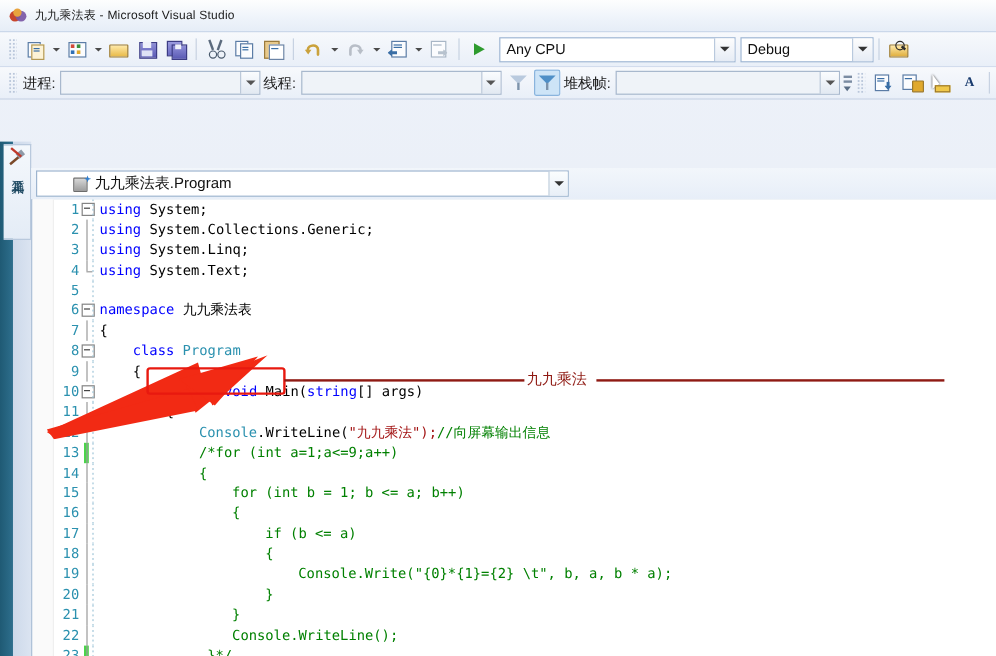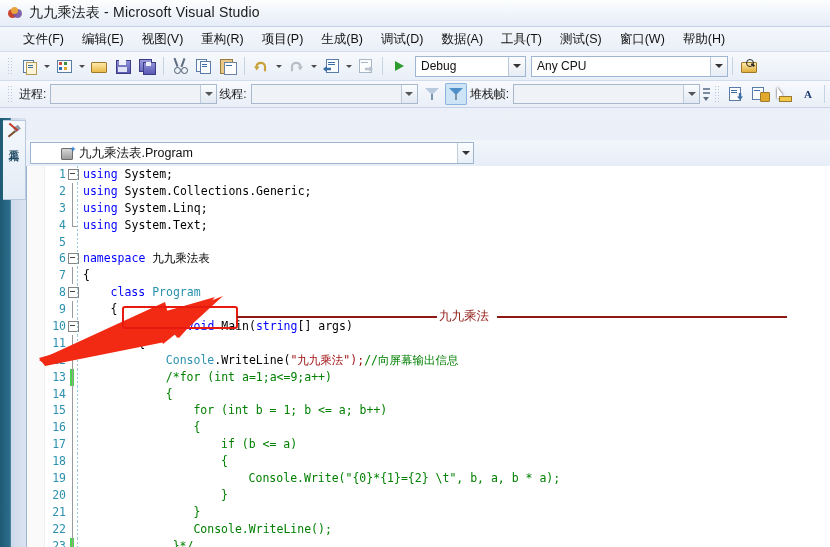--- a/index.html
+++ b/index.html
@@ -16,21 +16,21 @@
   
   .titlebar{height:26px;display:flex;align-items:center;padding-left:8px;
             background:linear-gradient(#fdfefe,#eef3fa 60%,#e6edf7);
             border-bottom:1px solid #c3d2e6;}
   .vs-logo{width:15px;height:15px;margin-right:6px;position:relative;flex:0 0 auto;}
   .vs-logo .l1,.vs-logo .l2{position:absolute;width:9px;height:9px;border-radius:50%;}
   .vs-logo .l1{left:0;top:3px;background:#c8452c;}
   .vs-logo .l2{left:5px;top:3px;background:#7a57a5;opacity:.92;}
   .vs-logo .l3{position:absolute;left:3px;top:1px;width:7px;height:7px;border-radius:50%;
                background:#e8a33d;}
-  .title-text{font-size:14px;color:#1a1a1a;letter-spacing:.2px;}
+  .title-text{font-size:10px;color:#1a1a1a;letter-spacing:.2px;}
 
   
   .menubar{height:24px;display:flex;align-items:center;padding-left:14px;
            background:linear-gradient(#f4f7fb,#eaf0f8);
            border-bottom:1px solid #d2dced;}
   .menu-item{font-size:12.5px;color:#111;padding:2px 9px;cursor:default;white-space:nowrap;}
 
   
   .toolbar{height:28px;display:flex;align-items:center;
            background:linear-gradient(#f7f9fc,#e9eff8);
@@ -179,34 +179,20 @@
 
   <div class="titlebar">
     <div class="vs-logo">
       <span class="l1"></span>
         <span class="l2"></span>
         <span class="l3"></span>
     </div>
     <span class="title-text">九九乘法表 - Microsoft Visual Studio</span>
   </div>
 
-  <div class="menubar">
-    <div class="menu-item">文件(F)</div>
-    <div class="menu-item">编辑(E)</div>
-    <div class="menu-item">视图(V)</div>
-    <div class="menu-item">重构(R)</div>
-    <div class="menu-item">项目(P)</div>
-    <div class="menu-item">生成(B)</div>
-    <div class="menu-item">调试(D)</div>
-    <div class="menu-item">数据(A)</div>
-    <div class="menu-item">工具(T)</div>
-    <div class="menu-item">测试(S)</div>
-    <div class="menu-item">窗口(W)</div>
-    <div class="menu-item">帮助(H)</div>
-  </div>
 
   <div class="toolbar">
     <div class="grip"></div>
 
     <div class="tb-btn">
       <span class="ic">
           <i class="pg" style="left:2px;top:2px;width:9px;height:11px;"></i>
         <i class="pg" style="left:5px;top:4px;width:9px;height:11px;background:#fdf3d6;border-color:#b59a55;"></i>
         <i class="bar" style="left:7px;top:7px;width:5px;height:1px;"></i>
         <i class="bar" style="left:7px;top:9px;width:5px;height:1px;"></i>
@@ -318,26 +304,26 @@
            clip-path:polygon(100% 50%,55% 0,55% 30%,0 30%,0 70%,55% 70%,55% 100%);"></i>
         </span>
     </div>
 
     <div class="tb-sep"></div>
 
     <div class="tb-btn">
       <span class="play-tri"></span>
     </div>
 
+    <div class="tb-combo" style="width:190px;margin-left:5px;">
+      <span>Any CPU</span>
+      <span class="cb-arrow"></span>
+    </div>
     <div class="tb-combo" style="width:104px;margin-left:4px;">
       <span>Debug</span>
-      <span class="cb-arrow"></span>
-    </div>
-    <div class="tb-combo" style="width:190px;margin-left:5px;">
-      <span>Any CPU</span>
       <span class="cb-arrow"></span>
     </div>
 
     <div class="tb-sep"></div>
     <div class="tb-btn">
       <span class="ic">
           <i style="position:absolute;left:0;top:4px;width:14px;height:9px;
         background:linear-gradient(#ffe9a8,#dfae3e);border:1px solid #9d7a2c;border-radius:1px;"></i>
         <i style="position:absolute;left:5px;top:1px;width:6px;height:6px;border:1.6px solid #2b2b2b;border-radius:50%;"></i>
         <i style="position:absolute;left:10px;top:6px;width:4px;height:1.6px;background:#2b2b2b;transform:rotate(40deg);"></i>

